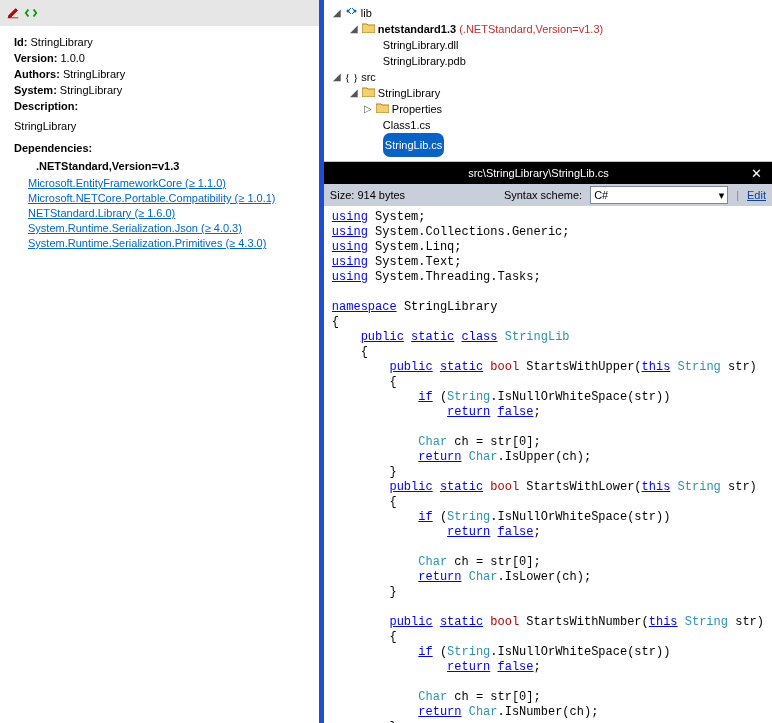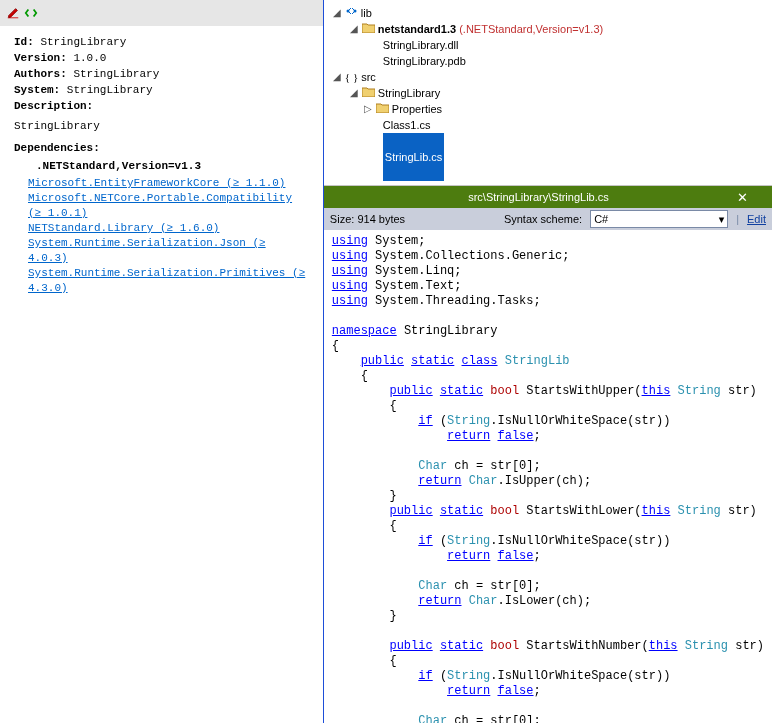--- a/index.html
+++ b/index.html
@@ -1,40 +1,40 @@
 <!DOCTYPE html>
 <html><head>
 <meta charset="utf-8">
 <style>
   html,body{margin:0;padding:0;font-family:"Segoe UI",Tahoma,sans-serif;font-size:11px;color:#000;background:#fff;overflow:hidden;}
   .root{display:flex;width:772px;height:723px;position:relative;}
   .panel{background:#fff;box-sizing:border-box;position:relative;}
-  .left{width:340px;height:100%;border-right:1px solid #1d4ed8;font-family:Liberation Mono, monospace;}
+  .left{width:340px;height:100%;border-right:5px solid #1d4ed8;}
   .right{flex:1;display:flex;flex-direction:column;}
   .right-top{flex:0 0 155px;background:#fff;padding:4px 8px;box-sizing:border-box;border-bottom:1px solid #c5c5c5;}
   .right-bottom{flex:1;display:flex;flex-direction:column;}
   
   .toolbar{background:#e6e6e6;height:22px;padding:2px 6px;display:flex;align-items:center;gap:4px;}
   .ico{width:14px;height:14px;display:inline-block;}
   .pkg-body{padding:8px 14px;}
   .pkg-body div{line-height:16px;}
   .lbl b{font-weight:bold;}
   .dep-head{font-weight:bold;margin-top:6px;margin-bottom:2px;}
   .dep-group{font-weight:bold;margin-left:22px;margin-bottom:2px;}
   .dep-link{color:#0066cc;text-decoration:underline;cursor:pointer;display:block;margin-left:14px;line-height:15px;}
   
   .tree{font-size:11px;line-height:16px;}
   .tree-row{display:flex;align-items:center;gap:3px;white-space:nowrap;}
   .tog{width:10px;text-align:center;color:#555;font-size:10px;display:inline-block;cursor:pointer;}
   .pad{display:inline-block;}
   .fold-ico{color:#d0b060;}
-  .sel{background:#0a62c4;color:#fff;padding:16px 2px;}
+  .sel{background:#0a62c4;color:#fff;padding:4px 2px;border-radius:7px;}
   .muted{color:#808080;}
   
-  .ed-title{background:#4d7c0f;color:#fff;height:22px;display:flex;align-items:center;padding:0 20px;font-size:11px;}
+  .ed-title{background:#000000;color:#fff;height:22px;display:flex;align-items:center;padding:0 6px;font-size:11px;}
   .ed-title-text{flex:1;text-align:center;}
   .ed-close{cursor:pointer;font-size:13px;padding:0 4px;}
   .ed-bar{background:#c9cedb;height:22px;display:flex;align-items:center;padding:0 6px;font-size:11px;gap:8px;}
   .ed-bar .sp{flex:1;}
   .ed-sel{background:#fff;border:1px solid #7a8aa6;height:16px;width:130px;display:flex;align-items:center;padding:0 3px;font-size:11px;}
   .ed-sel .dd{margin-left:auto;}
   .ed-link{color:#1040a0;text-decoration:underline;cursor:pointer;}
   .code{flex:1;background:#fff;font-family:Consolas,"Courier New",monospace;font-size:12px;line-height:15px;padding:4px 8px;white-space:pre;overflow:auto;color:#000;}
   .kw{color:#0000ff;text-decoration:underline;}
   .typ{color:#2b91af;}

